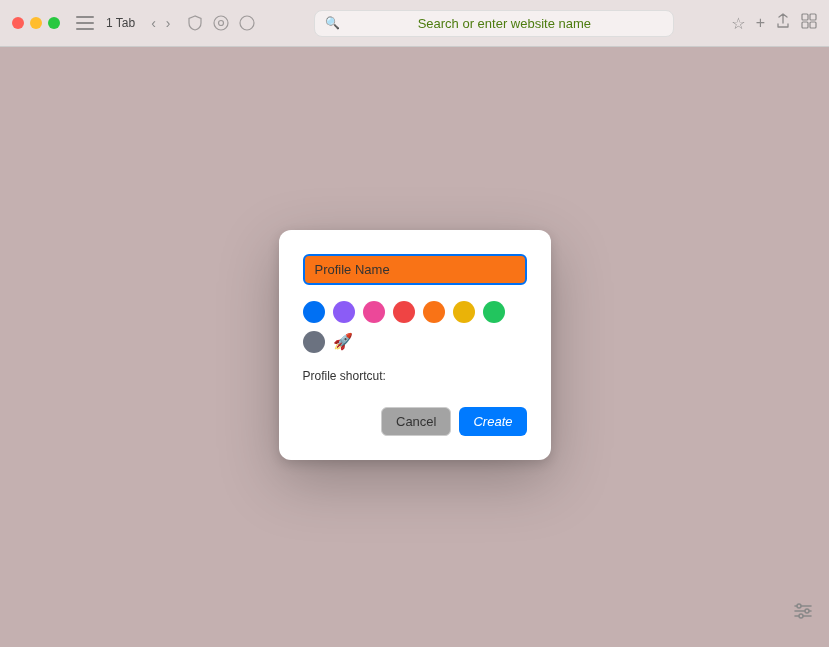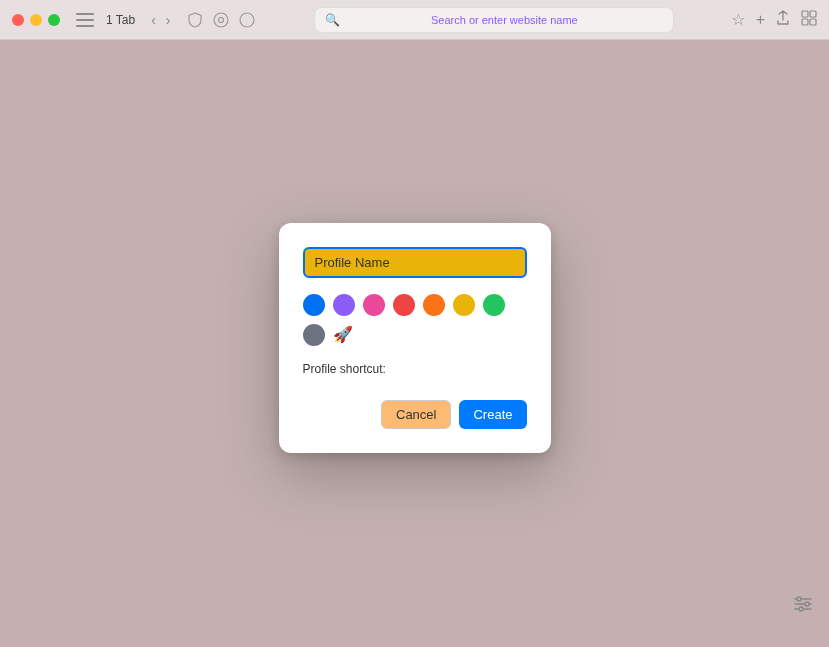--- a/index.html
+++ b/index.html
@@ -8,21 +8,21 @@
       width: 829px;
       height: 647px;
       font-family: -apple-system, BlinkMacSystemFont, 'SF Pro Text', 'Helvetica Neue', sans-serif;
       background: #c4b0b0;
       overflow: hidden;
     }
 
     
     .browser-chrome {
       width: 100%;
-      height: 40px;
+      height: 47px;
       background: #e8e0e0;
       border-bottom: 1px solid #ccc;
       display: flex;
       align-items: center;
       padding: 0 12px;
       gap: 8px;
     }
 
     .traffic-lights {
       display: flex;
@@ -106,22 +106,22 @@
       max-width: 360px;
       margin: 0 auto;
     }
 
     .address-bar .search-icon-small {
       color: #999;
       font-size: 12px;
     }
 
     .address-bar-text {
-      font-size: 11px;
-      color: #8b5cf6;
+      font-size: 13px;
+      color: #4d7c0f;
       flex: 1;
       text-align: center;
     }
 
     .toolbar-right {
       display: flex;
       gap: 10px;
       align-items: center;
       margin-left: auto;
     }
@@ -158,21 +158,21 @@
 
     
     .profile-name-input {
       width: 100%;
       border: 2px solid #0070f3;
       border-radius: 6px;
       padding: 6px 10px;
       font-size: 13px;
       color: #333;
       outline: none;
-      background: #eab308;
+      background: #f97316;
     }
 
     
     .color-swatches {
       display: flex;
       gap: 8px;
       align-items: center;
       flex-wrap: wrap;
     }
 
@@ -263,38 +263,39 @@
 
     
     .dialog-buttons {
       display: flex;
       justify-content: flex-end;
       gap: 8px;
       margin-top: 4px;
     }
 
     .btn-cancel {
-      background: #fdba74;
+      background: #a3a3a3;
       border: 1px solid #ccc;
       border-radius: 6px;
       padding: 6px 14px;
       font-size: 13px;
       color: #333;
       cursor: pointer;
     }
 
     .btn-create {
       background: #007aff;
       border: none;
       border-radius: 6px;
       padding: 6px 14px;
       font-size: 13px;
       color: #fff;
       cursor: pointer;
       font-weight: 500;
+      font-style: italic;
     }
 
     
     .bottom-right-icon {
       position: absolute;
       bottom: 16px;
       right: 16px;
       color: #888;
       font-size: 18px;
       cursor: pointer;

